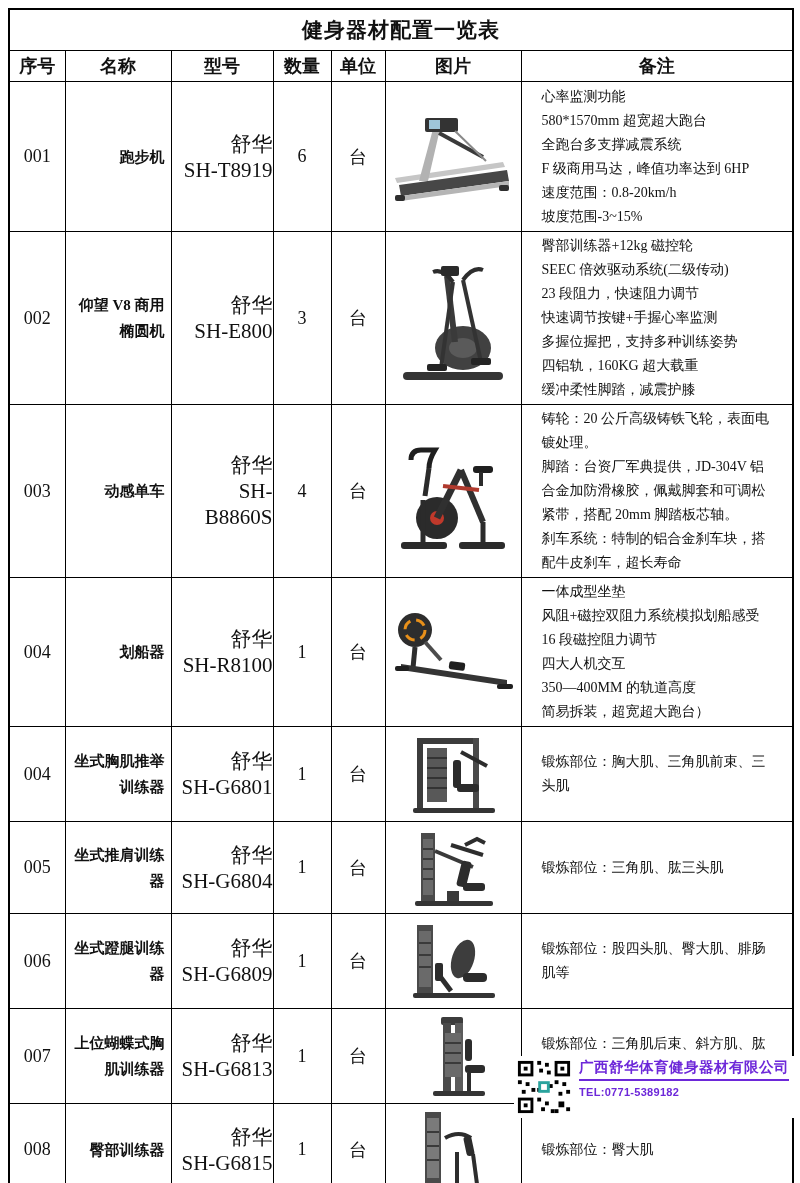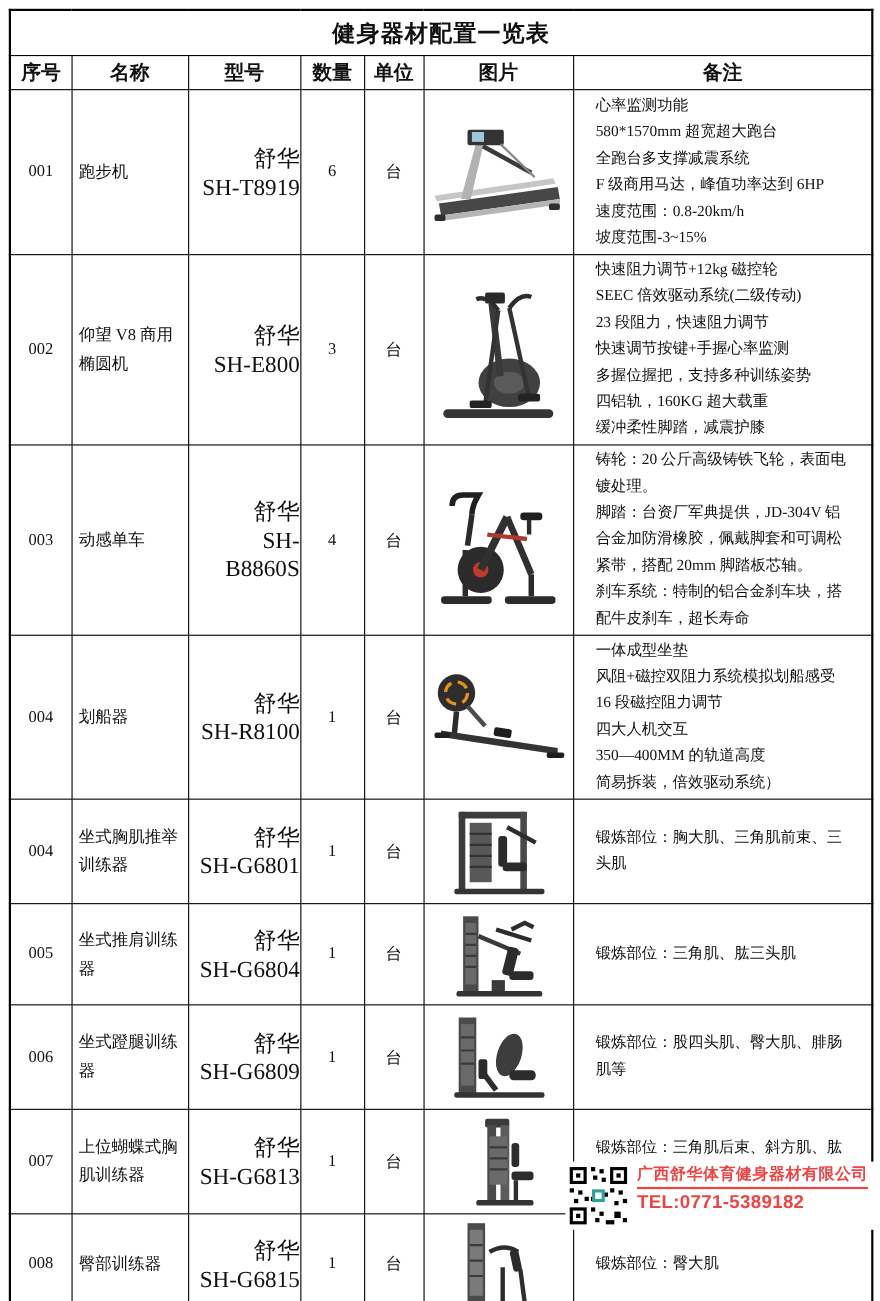--- a/index.html
+++ b/index.html
@@ -7,32 +7,32 @@
         font-family:"Liberation Serif","DejaVu Serif",serif;color:#111;border-radius:24px;}
   table.main-table{position:absolute;left:8px;top:8px;width:784px;border-collapse:collapse;
         table-layout:fixed;border:2px solid #000;}
   td,th{border:1px solid #000;padding:0;overflow:hidden;vertical-align:middle;}
   .title-cell{height:40px;text-align:center;font-family:"Liberation Sans","DejaVu Sans",sans-serif;
         font-weight:bold;font-size:21px;letter-spacing:1px;}
   .header-row th{height:30px;text-align:center;font-family:"Liberation Sans","DejaVu Sans",sans-serif;
         font-weight:bold;font-size:18px;}
   .r1{height:150px;} .r2{height:168px;} .r3{height:168px;} .r4{height:147px;}
   .r5{height:95px;} .r6{height:92px;} .r7{height:95px;} .r8{height:95px;} .r9{height:93px;}
-  .c-no,.c-qty,.c-unit{text-align:center;font-size:15px;}
-  .c-name{text-align:left;font-size:15px;line-height:26px;padding:0 6px;}
+  .c-no,.c-qty,.c-unit{text-align:center;font-size:18px;}
+  .c-name{text-align:right;font-size:15px;line-height:26px;padding:0 6px;font-weight:bold;}
   .c-model{text-align:right;font-size:21px;line-height:26px;}
   .c-img{text-align:center;}
   .c-img svg{display:inline-block;vertical-align:middle;}
   .c-remarks{font-size:14px;line-height:24px;padding:2px 20px;text-align:left;}
   .wm{position:absolute;left:514px;top:1056px;width:282px;background:#fff;display:flex;
       align-items:flex-start;padding:2px 0 2px 2px;}
   .wm .qr{flex:0 0 auto;}
   .wm-text{margin-left:7px;font-family:"Liberation Sans","DejaVu Sans",sans-serif;font-weight:bold;}
   .wm-company{font-size:14.5px;letter-spacing:0.5px;border-bottom:2px solid;padding-bottom:2px;margin-bottom:2px;}
-  .wm-line{font-size:17px;line-height:19px;letter-spacing:0.3px;}
+  .wm-line{font-size:11px;line-height:19px;letter-spacing:0.3px;}
 </style>
 </head>
 <body>
 
 <div class="page">
   <table class="main-table">
     <colgroup>
       <col style="width:56px">
         <col style="width:106px">
         <col style="width:102px">
@@ -106,21 +106,21 @@
           <line x1="44" y1="116" x2="56" y2="30" stroke="#333" stroke-width="4"></line>
           <line x1="84" y1="110" x2="66" y2="28" stroke="#333" stroke-width="4"></line>
           <path d="M56 30 Q46 16 36 20" stroke="#2d2d2d" stroke-width="4" fill="none"></path>
           <path d="M66 28 Q76 14 86 18" stroke="#2d2d2d" stroke-width="4" fill="none"></path>
           <rect x="44" y="14" width="18" height="10" rx="2" fill="#2a2a2a"></rect>
           <rect x="30" y="112" width="20" height="7" rx="2" fill="#242424"></rect>
           <rect x="74" y="106" width="20" height="7" rx="2" fill="#242424"></rect>
         </svg>
       </td>
       <td class="c-remarks">
-            <div>快速阻力调节+12kg 磁控轮</div>
+            <div>臀部训练器+12kg 磁控轮</div>
             <div>SEEC 倍效驱动系统(二级传动)</div>
             <div>23 段阻力，快速阻力调节</div>
             <div>快速调节按键+手握心率监测</div>
             <div>多握位握把，支持多种训练姿势</div>
             <div>四铝轨，160KG 超大载重</div>
             <div>缓冲柔性脚踏，减震护膝</div>
           </td>
     </tr>
 
     <tr class="r3">
@@ -176,21 +176,21 @@
           <rect x="6" y="60" width="14" height="5" rx="2" fill="#1f1f1f"></rect>
           <rect x="108" y="78" width="16" height="5" rx="2" fill="#1f1f1f"></rect>
         </svg>
       </td>
       <td class="c-remarks">
             <div>一体成型坐垫</div>
             <div>风阻+磁控双阻力系统模拟划船感受</div>
             <div>16 段磁控阻力调节</div>
             <div>四大人机交互</div>
             <div>350—400MM 的轨道高度</div>
-            <div>简易拆装，倍效驱动系统）</div>
+            <div>简易拆装，超宽超大跑台）</div>
           </td>
     </tr>
 
     <tr class="r5">
       <td class="c-no">004</td>
       <td class="c-name">坐式胸肌推举训练器</td>
       <td class="c-model">
         <div>舒华</div>
         <div>SH-G6801</div>
       </td>
@@ -366,18 +366,18 @@
           <rect x="36" y="52" width="4" height="4"></rect>
         <rect x="44" y="44" width="6" height="6"></rect>
           <rect x="52" y="50" width="4" height="4"></rect>
           <rect x="40" y="52" width="4" height="4"></rect>
         <rect x="22" y="30" width="4" height="4"></rect>
           <rect x="34" y="26" width="4" height="4"></rect>
       </g>
       <rect x="23" y="23" width="12" height="12" fill="#2aa39d"></rect>
       <rect x="26" y="26" width="6" height="6" fill="#fff"></rect>
     </svg>
-    <div class="wm-text" style="color:#ef4444;">
+    <div class="wm-text" style="color:#6d28d9;">
       <div class="wm-company">广西舒华体育健身器材有限公司</div>
       <div class="wm-line">TEL:0771-5389182</div>
     </div>
   </div>
 </div>
 
 </body></html>

